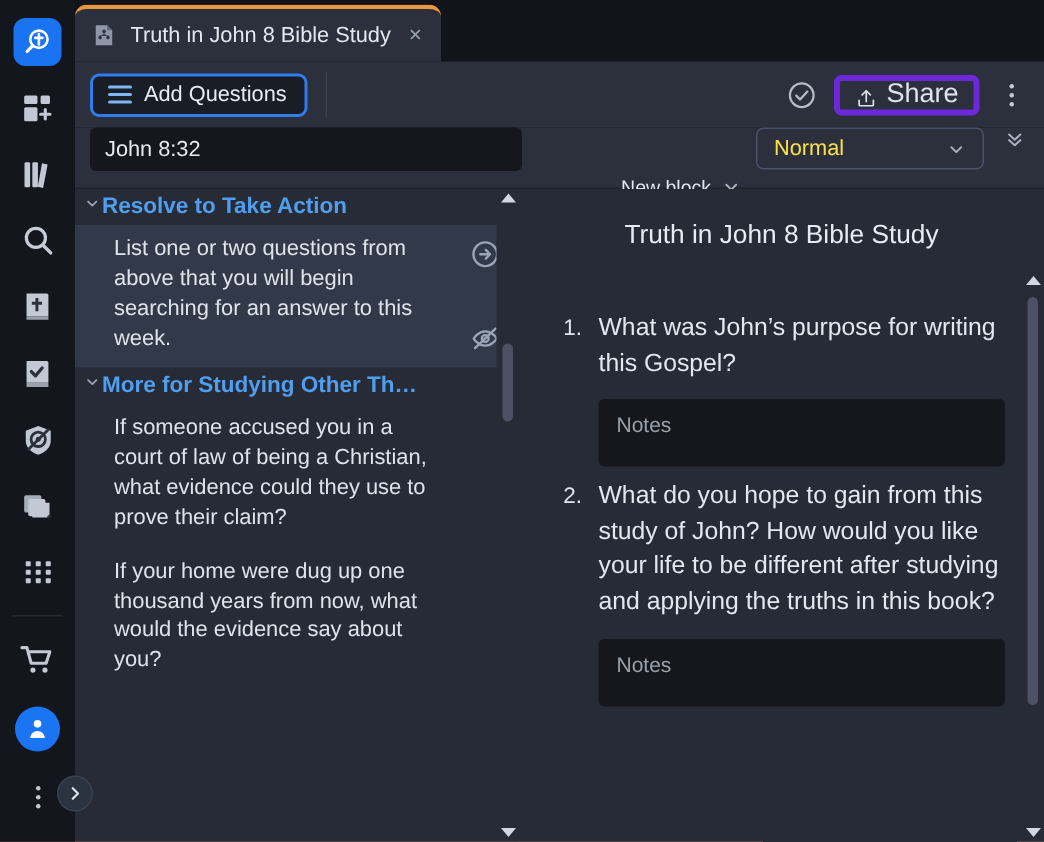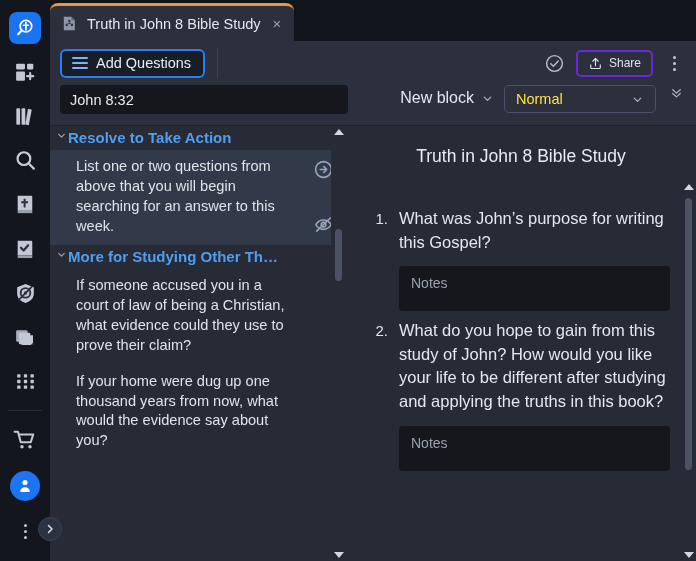--- a/index.html
+++ b/index.html
@@ -81,45 +81,45 @@
     height: 29px; padding: 0 12px 0 10px;
     border: 2px solid #2f7ced; border-radius: 6px;
     background: #191d26; color: #e9ecf2; font-size: 14.5px;
   }
   .hamburger { display: flex; flex-direction: column; gap: 3px; width: 16px; }
   .hamburger i { display: block; height: 2px; background: #7fb4f5; border-radius: 1px; }
   .tb-divider { width: 1px; height: 30px; background: #394152; margin-left: 4px; }
   .tb-spacer { flex: 1 1 auto; }
   .icon-btn { width: 26px; height: 26px; display: flex; align-items: center; justify-content: center; color: #b6bdc9; }
   .btn-share {
-    display: flex; align-items: center; gap: 6px;
+    display: flex; align-items: flex-end; gap: 6px;
     height: 27px; padding: 0 10px;
-    border: 2px solid #6d28d9; border-radius: 5px;
-    background: transparent; color: #dfe3ea; font-size: 12px;
+    border: 4px solid #6d28d9; border-radius: 5px;
+    background: transparent; color: #dfe3ea; font-size: 18px;
   }
   .kebab { width: 20px; display: flex; flex-direction: column; align-items: center; gap: 3px; }
   .kebab i { width: 3px; height: 3px; border-radius: 50%; background: #c2c8d4; display: block; }
 
   
   .subbar {
     height: 41px; flex: 0 0 41px; background: #2b303c;
     display: flex; align-items: flex-start; gap: 10px;
     padding: 0 9px 0 10px;
     border-bottom: 1px solid #1e222b;
   }
   .search-box {
     width: 288px; height: 29px; background: #15171c;
     border-radius: 4px; display: flex; align-items: center;
     padding: 0 10px; color: #e7eaf0; font-size: 14.5px;
     flex: 0 0 288px;
   }
   .sub-spacer { flex: 1 1 auto; }
   .drop-plain {
     display: flex; align-items: center; gap: 7px;
-    color: #e2e6ee; font-size: 16px; height: 26px;
+    color: #e2e6ee; font-size: 13px; height: 26px; margin-top: 26px;
   }
   .drop-boxed {
     display: flex; align-items: center; justify-content: space-between;
     width: 152px; height: 28px; flex: 0 0 152px;
     border: 1px solid #49516b; border-radius: 5px;
     padding: 0 11px; color: #fde047; font-size: 14.5px;
   }
   .chev { color: #aab2c2; }
   .dbl-chev { color: #aab2c2; display: flex; align-items: center; padding: 0 3px; }
 

